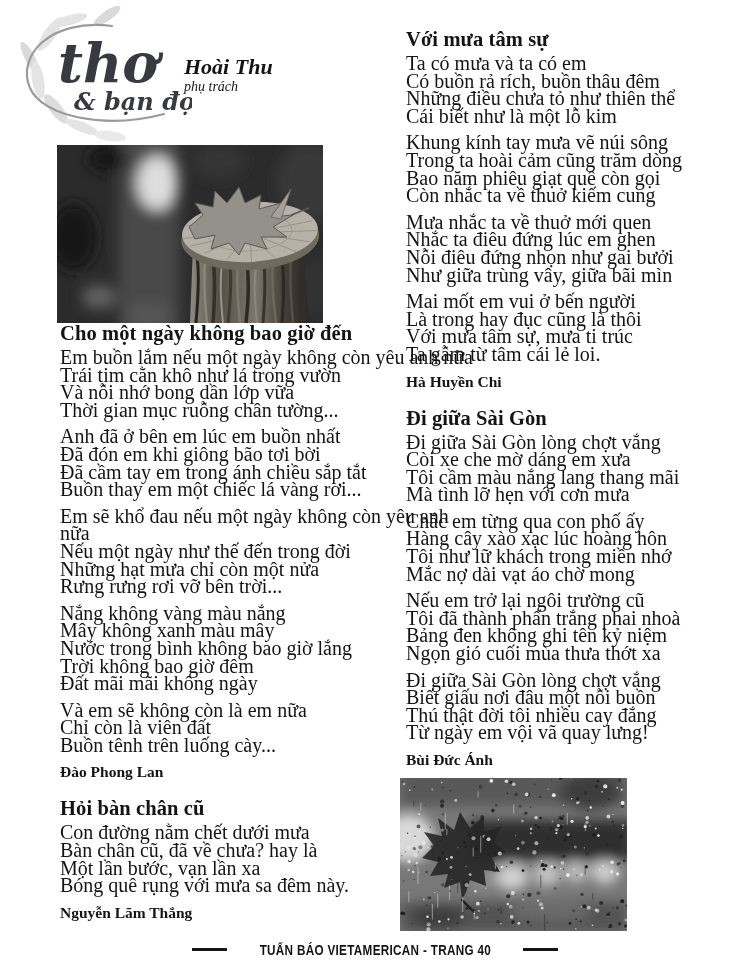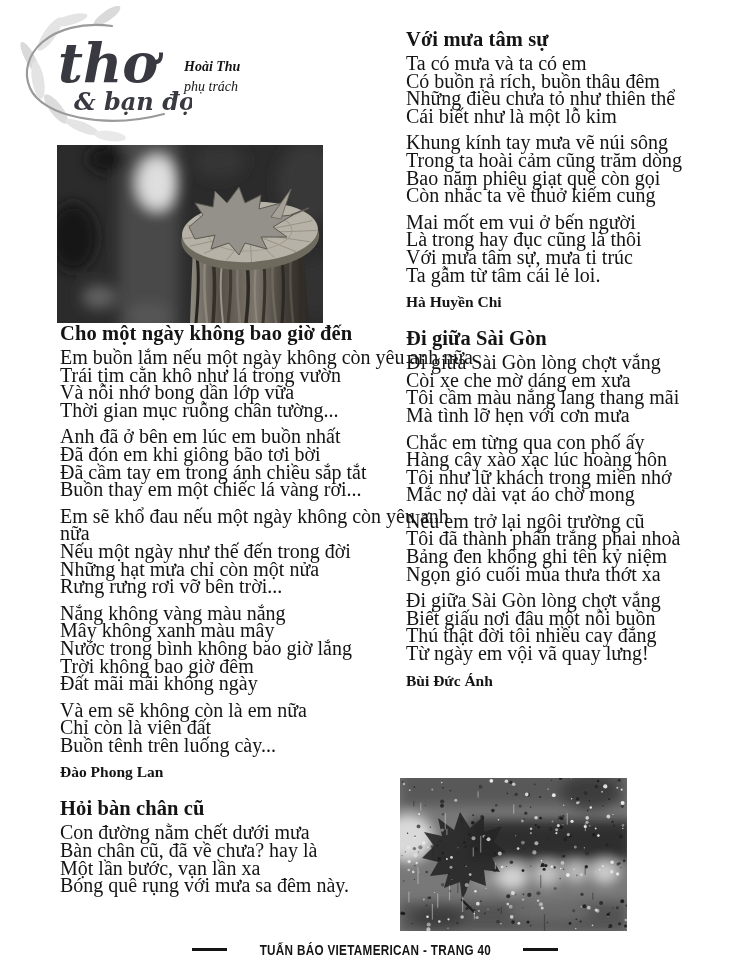--- a/index.html
+++ b/index.html
@@ -5,21 +5,21 @@
   html,body{margin:0;padding:0;}
   body{
     width:750px;height:975px;background:#ffffff;position:relative;overflow:hidden;
     font-family:"Liberation Serif","DejaVu Serif",serif;color:#141414;
   }
   .page{position:absolute;inset:0;}
 
   
   .masthead{position:absolute;left:12px;top:6px;width:180px;height:140px;}
   .editor{position:absolute;left:184px;top:56px;}
-  .editor-name{font-weight:bold;font-style:italic;font-size:14px;line-height:21px;}
+  .editor-name{font-weight:bold;font-style:italic;font-size:22px;line-height:21px;}
   .editor-role{font-style:italic;font-size:14px;line-height:20px;}
 
   
   .photo1{position:absolute;left:57px;top:145px;width:266px;height:178px;}
   .photo2{position:absolute;left:400px;top:778px;width:227px;height:153px;}
   .photo1 svg,.photo2 svg{display:block;}
 
   
   .col{position:absolute;}
   .col-left{left:60px;top:321px;width:312px;}
@@ -155,29 +155,31 @@
           <p class="stanza">Nắng không vàng màu nắng<br>Mây không xanh màu mây<br>Nước trong bình không bao giờ lắng<br>Trời không bao giờ đêm<br>Đất mãi mãi không ngày</p>
           <p class="stanza">Và em sẽ không còn là em nữa<br>Chỉ còn là viên đất<br>Buồn tênh trên luống cày...</p>
         </div>
       <div class="poem-author">Đào Phong Lan</div>
     </section>
     <section class="poem">
       <h2 class="poem-title">Hỏi bàn chân cũ</h2>
       <div>
           <p class="stanza">Con đường nằm chết dưới mưa<br>Bàn chân cũ, đã về chưa? hay là<br>Một lần bước, vạn lần xa<br>Bóng quê rụng với mưa sa đêm này.</p>
         </div>
+      <div class="poem-author">Nguyễn Lãm Thắng</div>
     </section>
   </div>
 
   <div class="col col-right">
     <section class="poem">
       <h2 class="poem-title">Với mưa tâm sự</h2>
       <div>
           <p class="stanza">Ta có mưa và ta có em<br>Có buồn rả rích, buồn thâu đêm<br>Những điều chưa tỏ như thiên thể<br>Cái biết như là một lỗ kim</p>
           <p class="stanza">Khung kính tay mưa vẽ núi sông<br>Trong ta hoài cảm cũng trăm dòng<br>Bao năm phiêu giạt quê còn gọi<br>Còn nhắc ta về thuở kiếm cung</p>
+          <p class="stanza">Mưa nhắc ta về thuở mới quen<br>Nhắc ta điêu đứng lúc em ghen<br>Nỗi điêu đứng nhọn như gai bưởi<br>Như giữa trùng vây, giữa bãi mìn</p>
           <p class="stanza">Mai mốt em vui ở bến người<br>Là trong hay đục cũng là thôi<br>Với mưa tâm sự, mưa ti trúc<br>Ta gẫm từ tâm cái lẻ loi.</p>
         </div>
       <div class="poem-author">Hà Huyền Chi</div>
     </section>
     <section class="poem">
       <h2 class="poem-title">Đi giữa Sài Gòn</h2>
       <div>
           <p class="stanza">Đi giữa Sài Gòn lòng chợt vắng<br>Còi xe che mờ dáng em xưa<br>Tôi cầm màu nắng lang thang mãi<br>Mà tình lỡ hẹn với cơn mưa</p>
           <p class="stanza">Chắc em từng qua con phố ấy<br>Hàng cây xào xạc lúc hoàng hôn<br>Tôi như lữ khách trong miền nhớ<br>Mắc nợ dài vạt áo chờ mong</p>
           <p class="stanza">Nếu em trở lại ngôi trường cũ<br>Tôi đã thành phấn trắng phai nhoà<br>Bảng đen không ghi tên kỷ niệm<br>Ngọn gió cuối mùa thưa thớt xa</p>

